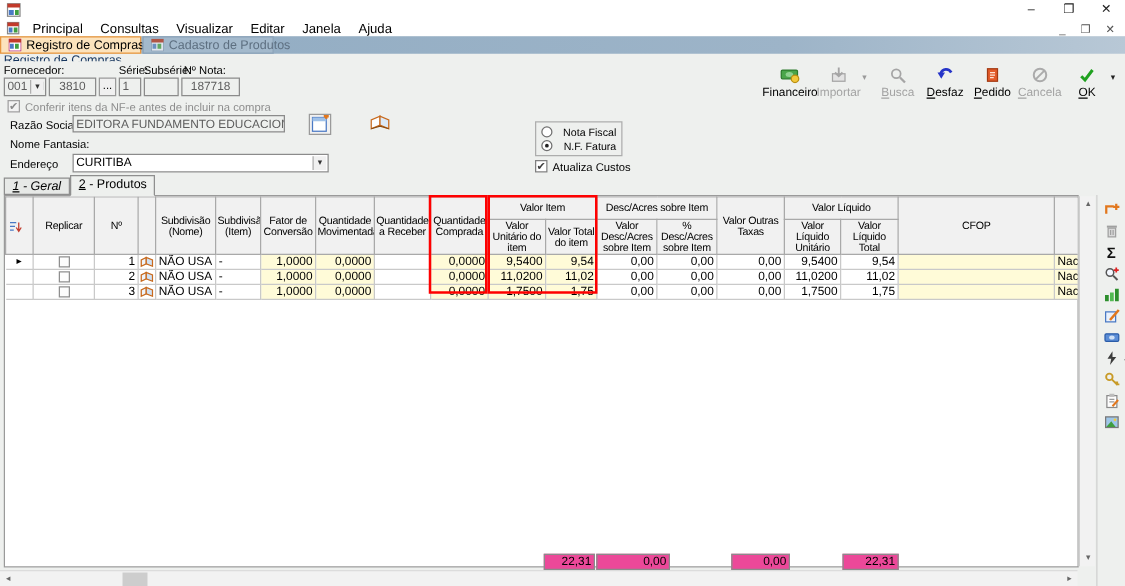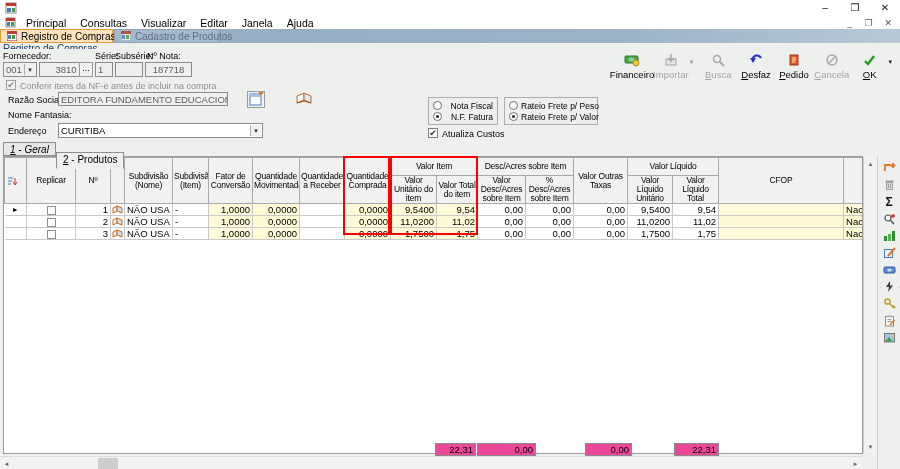--- a/index.html
+++ b/index.html
@@ -161,21 +161,21 @@
 
   <span class="lbl" style="left:3px;top:51px;">Fornecedor:</span>
   <span class="lbl" style="left:95px;top:51px;">Série:</span>
   <span class="lbl" style="left:115px;top:51px;">Subsérie:</span>
   <span class="lbl" style="left:147px;top:51px;">Nº Nota:</span>
 
   <div class="field dis" style="left:3px;top:62px;width:34px;height:15px;">
     <span>001 (M</span>
     <span class="combo-arrow">▾</span>
   </div>
-  <div class="field dis" style="left:39px;top:62px;width:54px;height:15px;text-align:center;">3810</div>
+  <div class="field dis" style="left:39px;top:62px;width:38px;height:15px;text-align:center;">3810</div>
   <div class="btn3d" style="left:79px;top:62px;width:14px;height:15px;line-height:11px;">...</div>
   <div class="field dis" style="left:95px;top:62px;width:18px;height:15px;">1</div>
   <div class="field dis" style="left:115px;top:62px;width:28px;height:15px;"></div>
   <div class="field dis" style="left:145px;top:62px;width:47px;height:15px;text-align:center;">187718</div>
 
   <span class="chk on dis" style="left:6px;top:80px;"></span>
   <span class="lbl dis" style="left:20px;top:81px;">Conferir itens da NF-e antes de incluir na compra</span>
 
   <span class="lbl" style="left:8px;top:95px;">Razão Social:</span>
   <div class="field dis" style="left:58px;top:92px;width:170px;height:14px;">EDITORA FUNDAMENTO EDUCACIONAL LTDA</div>
@@ -204,30 +204,20 @@
   <div class="groupbox" style="left:428px;top:97px;width:70px;height:28px;">
     <span class="radio-row">
         <span class="radio"></span>
         <span>Nota Fiscal</span>
       </span>
     <span class="radio-row">
         <span class="radio on"></span>
         <span>N.F. Fatura</span>
       </span>
   </div>
-  <div class="groupbox" style="left:504px;top:97px;width:94px;height:28px;">
-    <span class="radio-row">
-        <span class="radio"></span>
-        <span>Rateio Frete p/ Peso</span>
-      </span>
-    <span class="radio-row">
-        <span class="radio on"></span>
-        <span>Rateio Frete p/ Valor</span>
-      </span>
-  </div>
   <span class="chk on" style="left:428px;top:128px;"></span>
   <span class="lbl" style="left:442px;top:129px;">Atualiza Custos</span>
 
   <div class="toolbar">
     <div class="tbtn">
       <span class="ic">
         <svg width="16" height="14">
             <rect x="1" y="3" width="13" height="7" rx="1" fill="#4aa54a" stroke="#2c7a2c"></rect>
             <ellipse cx="7.5" cy="6.5" rx="3" ry="2" fill="#8fd08f"></ellipse>
             <circle cx="12" cy="10" r="3" fill="#f3c93c" stroke="#b98f14"></circle>
@@ -286,21 +276,21 @@
         <svg width="15" height="14">
             <polyline points="3,8 6,11 12,3" fill="none" stroke="#1fa11f" stroke-width="2.4"></polyline>
           </svg>
       </span>
       <span class="accel-first"><u>O</u>K</span>
     </div>
     <span class="tb-drop en">▾</span>
   </div>
 
   <div class="ptab" style="left:3px;top:142px;height:14px;font-style:italic;"><span class="accel-first"><u>1</u> - Geral</span></div>
-  <div class="ptab active" style="left:56px;top:152px;height:17px;"><span class="accel-first"><u>2</u> - Produtos</span></div>
+  <div class="ptab active" style="left:56px;top:140px;height:17px;"><span class="accel-first"><u>2</u> - Produtos</span></div>
 
   <div class="grid-wrap">
     <table class="grid">
       <colgroup>
         <col style="width:22px">
           <col style="width:49px">
           <col style="width:35px">
           <col style="width:14px">
         <col style="width:48px">
           <col style="width:36px">

